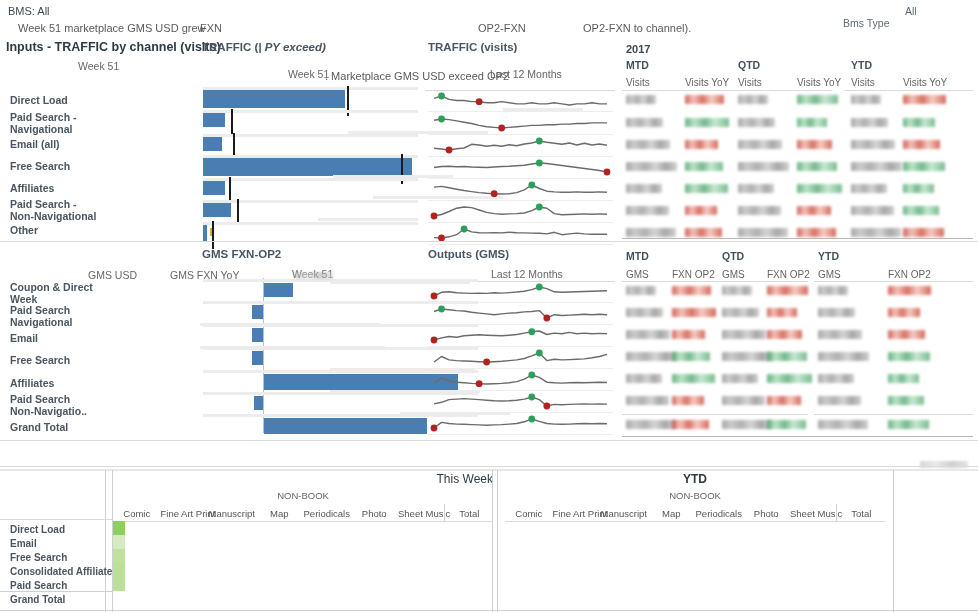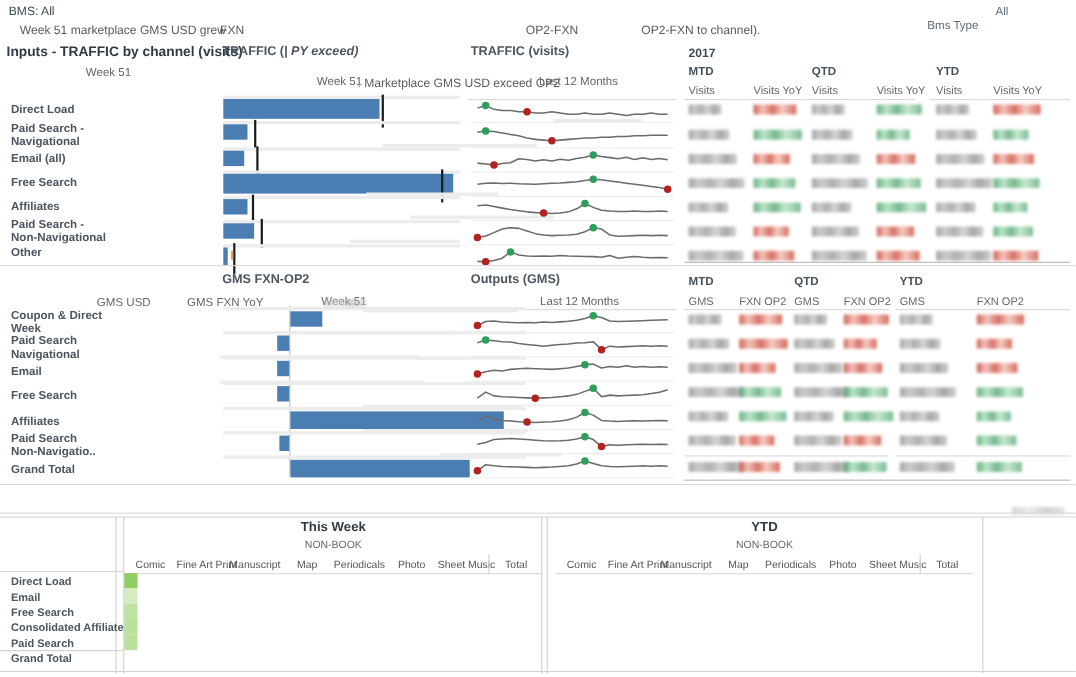--- a/index.html
+++ b/index.html
@@ -443,21 +443,21 @@
   <div class="rule-dark" style="left:622px; top:436px; width:351px;"></div>
   <div class="rule" style="left:0px; top:440px; width:978px;"></div>
 
 
   <div class="smudge" style="left:920px; top:461px; width:48px;"></div>
 
   <div class="rule" style="left:0px; top:466px; width:978px;"></div>
   <div class="rule" style="left:0px; top:469px; width:978px; background:#e8e8e8; height:2px;"></div>
 
   <div id="collectibles-table">
-      <div class="t" style="left: 113px; top: 472px; width: 380px; text-align: center; font-size: 12px; font-weight: bold; color: rgb(47, 59, 68);">This Week</div>
+      <div class="t" style="left: 113px; top: 472px; width: 380px; text-align: right; font-size: 12px; font-weight: normal; color: rgb(47, 59, 68);">This Week</div>
       <div class="t" style="left: 113px; top: 490px; width: 380px; text-align: center; font-size: 9.5px; color: rgb(102, 102, 102);">NON-BOOK</div>
       <div class="t" style="left: 113px; top: 508px; width: 47.5px; text-align: center; font-size: 9.5px; color: rgb(85, 85, 85);">Comic</div>
       <div class="t" style="left: 160.5px; top: 508px; width: 47.5px; text-align: center; font-size: 9.5px; color: rgb(85, 85, 85);">Fine Art Print</div>
       <div class="t" style="left: 208px; top: 508px; width: 47.5px; text-align: center; font-size: 9.5px; color: rgb(85, 85, 85);">Manuscript</div>
       <div class="t" style="left: 255.5px; top: 508px; width: 47.5px; text-align: center; font-size: 9.5px; color: rgb(85, 85, 85);">Map</div>
       <div class="t" style="left: 303px; top: 508px; width: 47.5px; text-align: center; font-size: 9.5px; color: rgb(85, 85, 85);">Periodicals</div>
       <div class="t" style="left: 350.5px; top: 508px; width: 47.5px; text-align: center; font-size: 9.5px; color: rgb(85, 85, 85);">Photo</div>
       <div class="t" style="left: 398px; top: 508px; width: 47.5px; text-align: center; font-size: 9.5px; color: rgb(85, 85, 85);">Sheet Music</div>
       <div class="t" style="left: 445.5px; top: 508px; width: 47.5px; text-align: center; font-size: 9.5px; color: rgb(85, 85, 85);">Total</div>
       <div class="bt-vline" style="left:443.5px; top:504px; height:18px;"></div>

